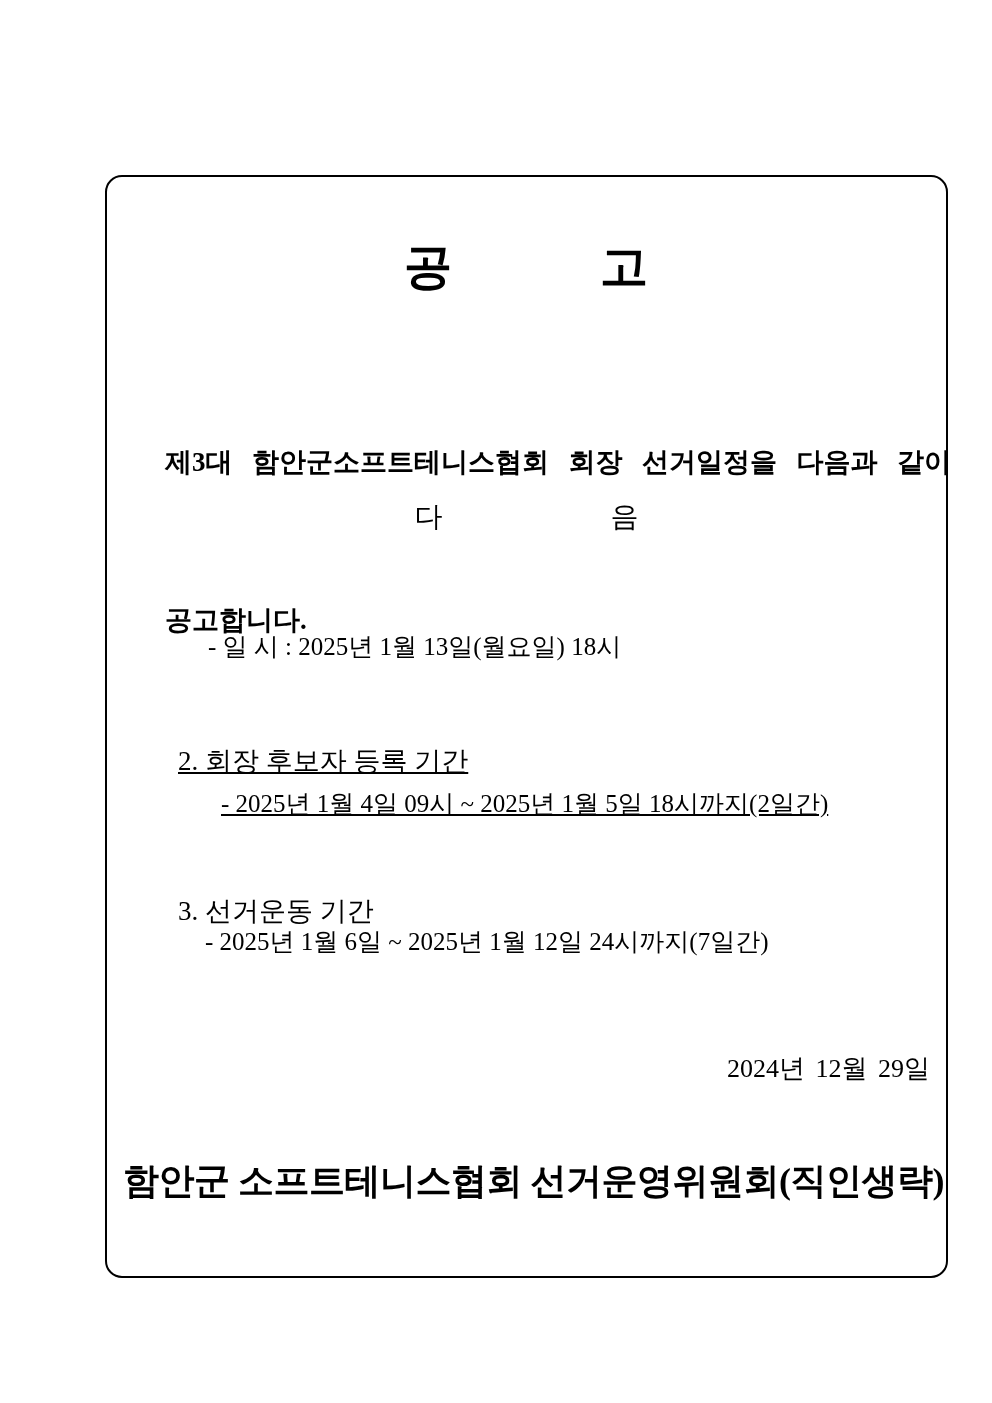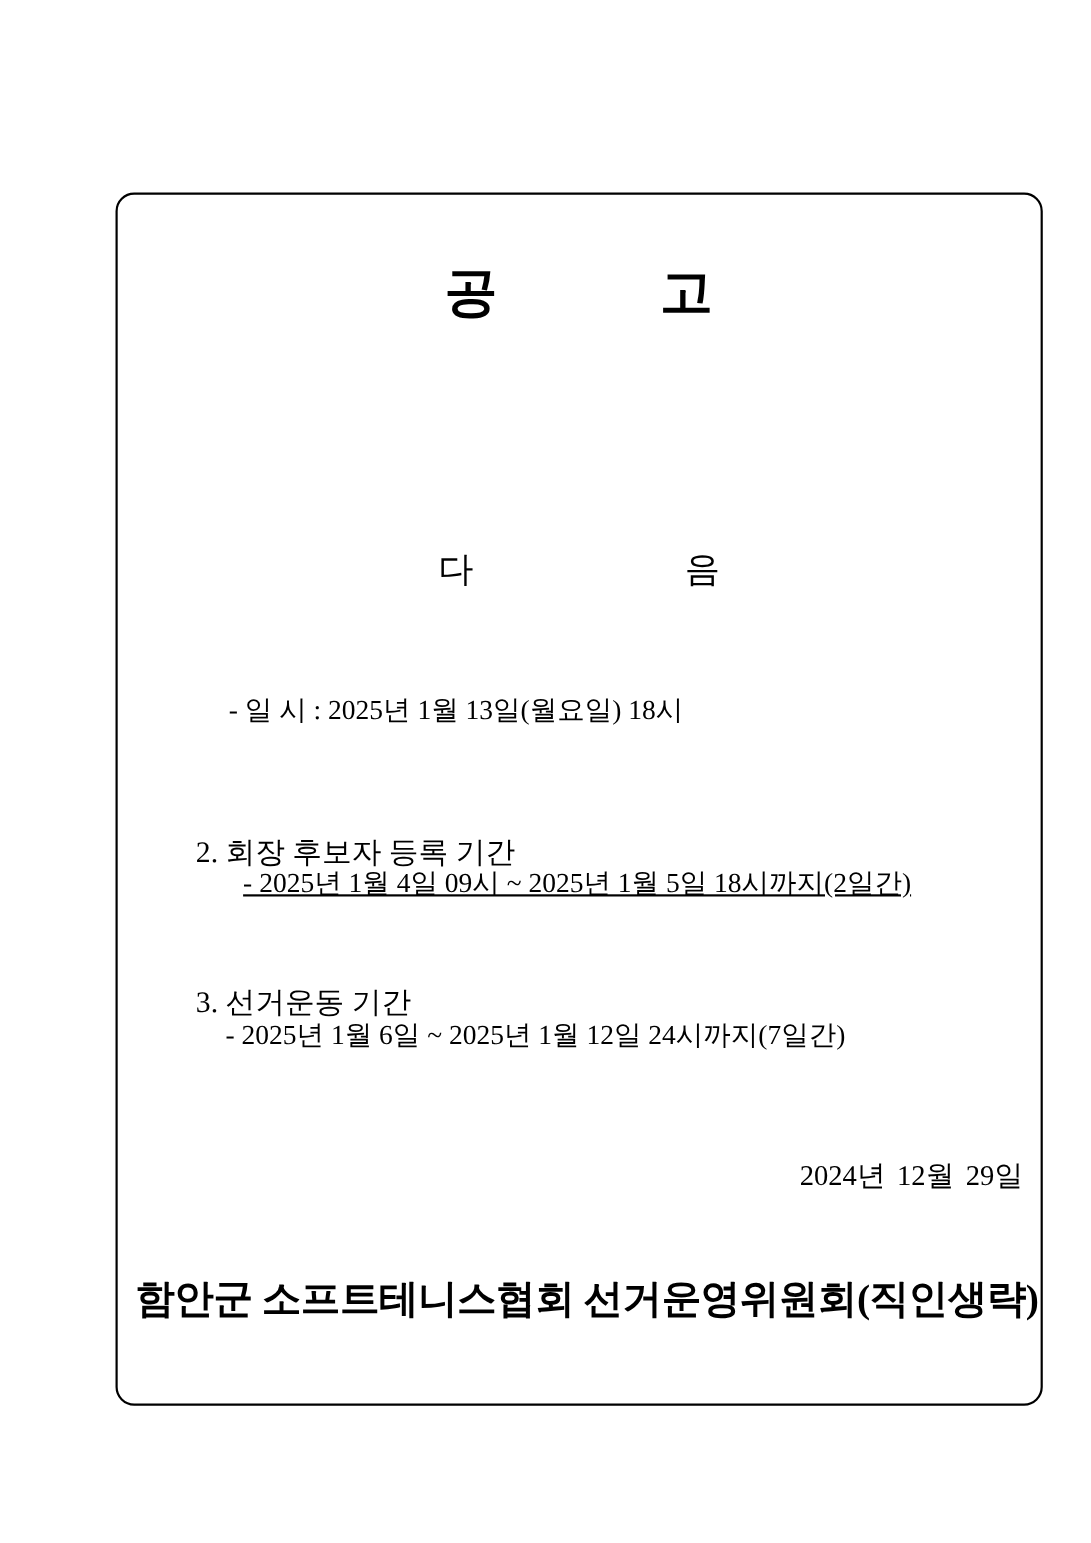--- a/index.html
+++ b/index.html
@@ -45,39 +45,39 @@
     line-height: 42px;
     font-weight: 700;
     word-spacing: 3px;
   }
   .intro div { white-space: pre; }
   .subtitle {
     top: 306px;
     left: 0;
     width: 100%;
     text-align: center;
-    font-size: 32px;
+    font-size: 28px;
     line-height: 36px;
     font-weight: 500;
   }
   .sec-heading {
     left: 55px;
     font-size: 27px;
     line-height: 36px;
     font-weight: 400;
   }
   .sec-item {
     font-size: 25px;
     line-height: 37px;
     font-weight: 400;
   }
   .s1h { top: 390px; }
   .s1a { top: 435px; left: 85px; }
   .s1b { top: 473px; left: 85px; }
-  .s2h { top: 564px; }
+  .s2h { top: 550px; text-decoration: underline; }
   .s2a { top: 592px; left: 98px; text-decoration: underline; }
   .s3h { top: 700px; }
   .s3a { top: 730px; left: 82px; }
   .notice-date {
     top: 859px;
     left: 0;
     width: 100%;
     text-align: right;
     font-size: 26px;
     line-height: 34px;
@@ -96,20 +96,22 @@
 </style>
 </head>
 <body>
 
 <div class="page">
   <div class="frame">
 
     <div class="abs notice-title">공　　　고</div>
 
     <div class="abs intro">
+      <div>제3대  함안군소프트테니스협회  회장  선거일정을  다음과  같이</div>
+      <div>공고합니다.</div>
     </div>
 
     <div class="abs subtitle">다　　　　　　음</div>
 
     <div class="abs sec-item s1a">- 일 시 : 2025년 1월 13일(월요일) 18시</div>
 
     <div class="abs sec-heading s2h">2. 회장 후보자 등록 기간</div>
     <div class="abs sec-item s2a">- 2025년 1월 4일 09시 ~ 2025년 1월 5일 18시까지(2일간)</div>
 
     <div class="abs sec-heading s3h">3. 선거운동 기간</div>

